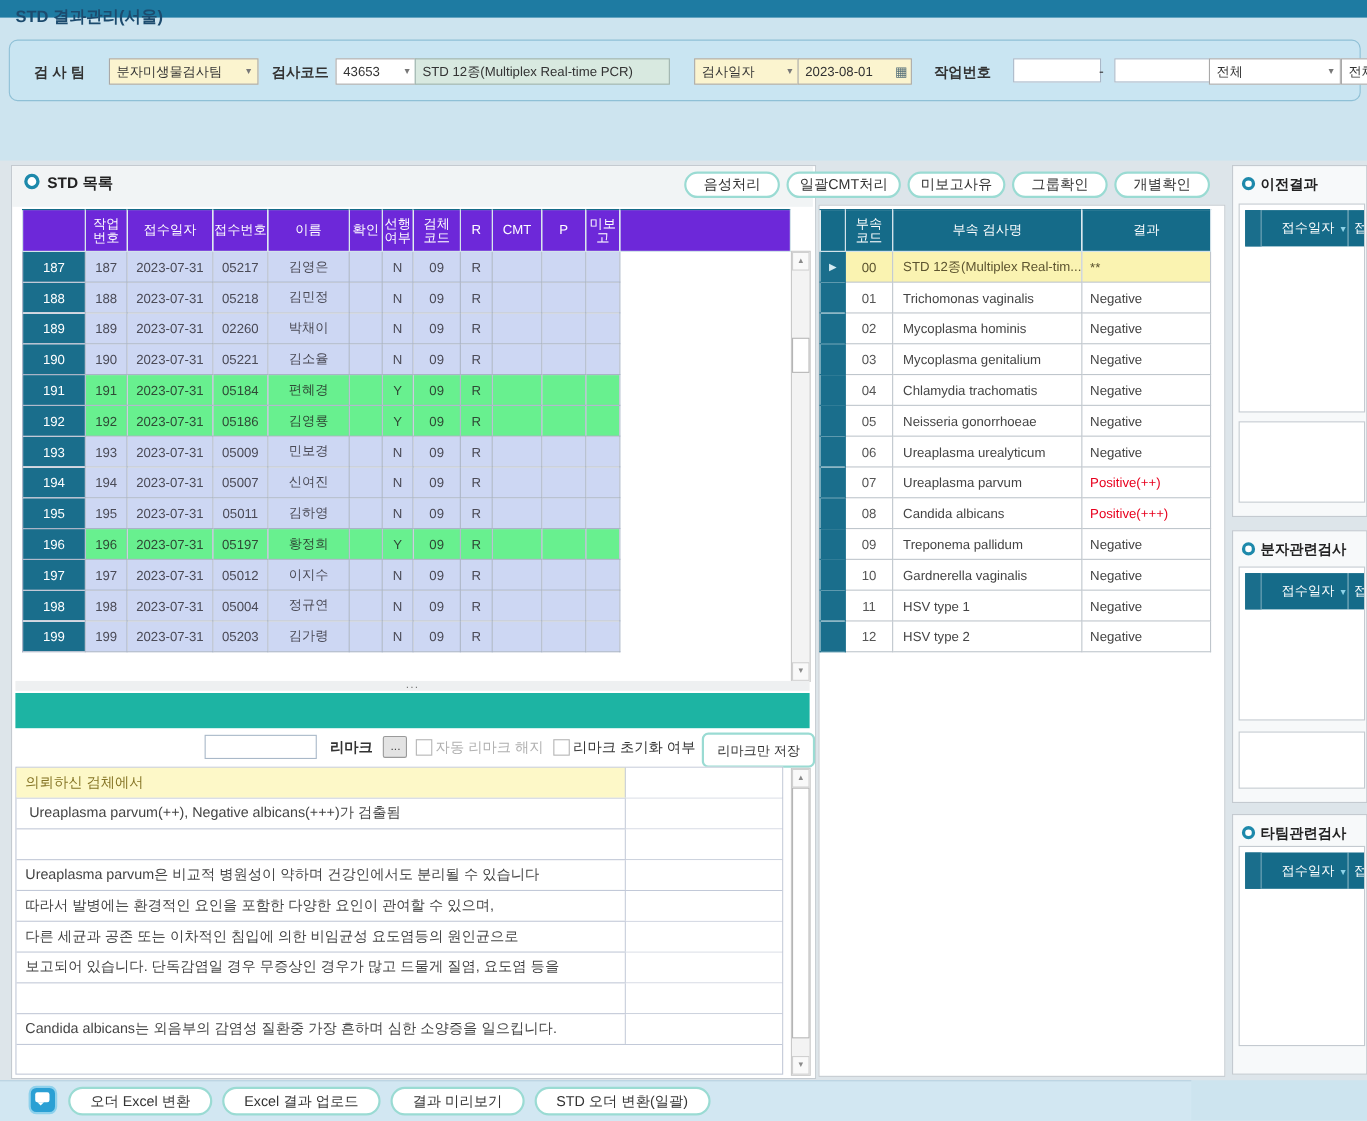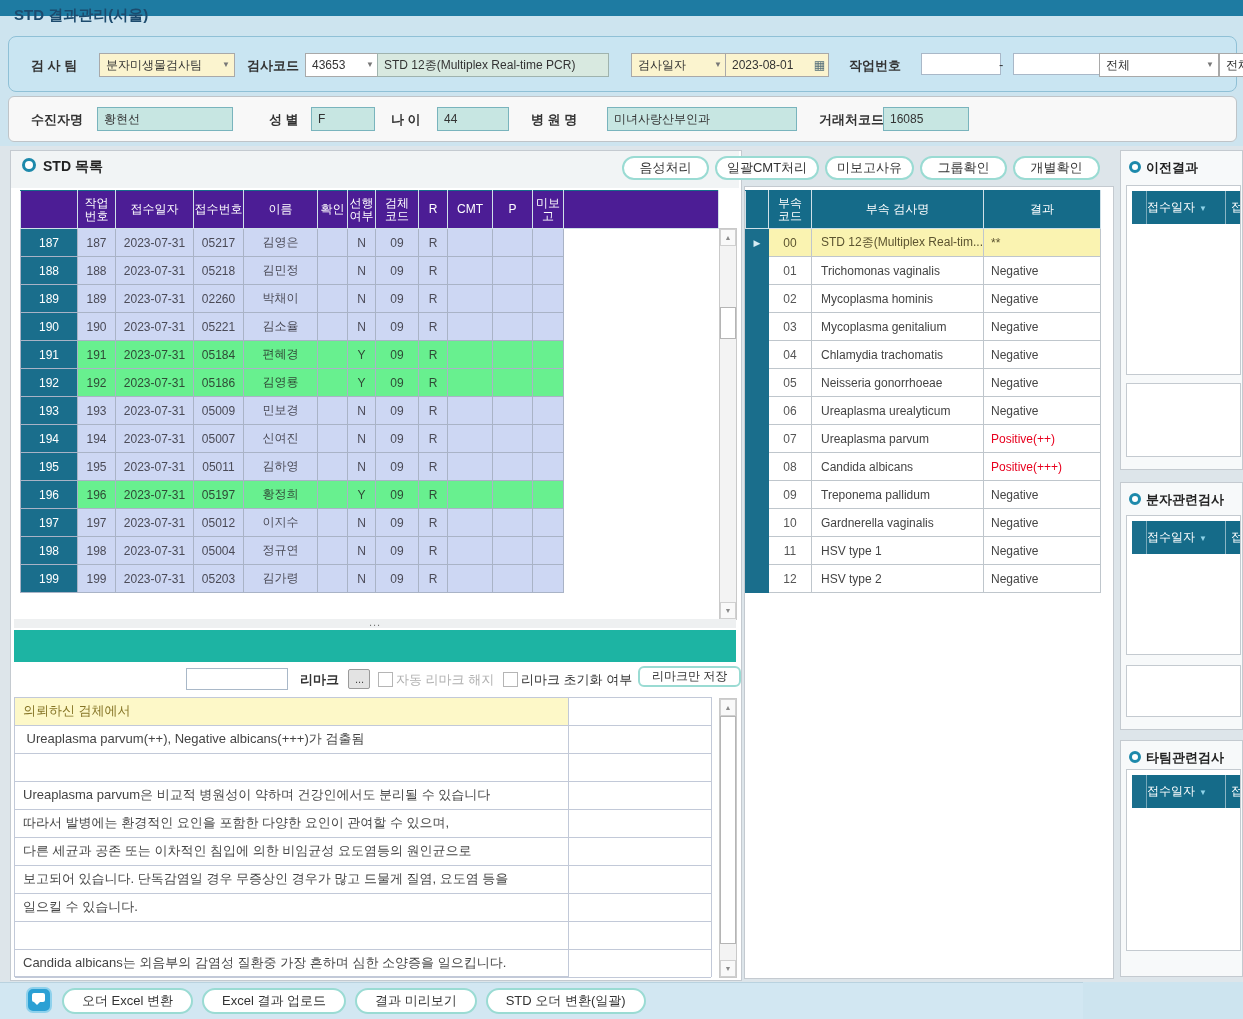--- a/index.html
+++ b/index.html
@@ -35,21 +35,21 @@
   .pill{height:24px;background:#fff;border:2px solid #9adbd3;border-radius:13px;font-size:13px;color:#333;font-family:inherit;cursor:pointer;padding:0 10px;white-space:nowrap}
   .actions{position:absolute;left:622px;top:156px;width:478px;display:flex;gap:6px}
   .actions .pill{flex:1}
   .footer-btns{position:absolute;left:62px;top:5px;display:flex;gap:9px}
   .footer-btns .pill{height:26px;padding:0 18px}
 
   
   table{border-collapse:collapse;table-layout:fixed}
   .std-table{position:absolute;left:20px;top:190px;width:698px;font-size:12px}
   .std-table th,.std-table td{border:1px solid #a9b3c6;padding:0;text-align:center;overflow:hidden;white-space:nowrap}
-  .std-table thead th{background:#4c1d95;color:#fff;height:37px;font-weight:normal;white-space:pre-line;line-height:13px;border:1px solid #cfe0e8;border-top-color:#156b89}
+  .std-table thead th{background:#6d28d9;color:#fff;height:37px;font-weight:normal;white-space:pre-line;line-height:13px;border:1px solid #cfe0e8;border-top-color:#156b89}
   .std-table tbody td{height:27px;background:#cdd7f3;color:#4a4a56}
   .std-table tbody th.rowhead{background:#1a6e8c;color:#fff;font-weight:normal;height:27px}
   .std-table tbody tr.green td{background:#68f08f;color:#2f4a36}
   .std-table tbody td.filler,.std-table tbody tr.green td.filler{background:#fff;border-top:none;border-bottom:none;border-right:none}
 
   
   .sub-table{position:absolute;left:745px;top:190px;width:355px;font-size:12px}
   .sub-table th,.sub-table td{border:1px solid #bfc6cc;padding:0;overflow:hidden;white-space:nowrap}
   .sub-table thead th{background:#156b89;color:#fff;height:37px;font-weight:normal;white-space:pre-line;line-height:13px;text-align:center;border:1px solid #cfe0e8;border-top-color:#156b89}
   .sub-table tbody td{height:27px;background:#fff;color:#444}
@@ -68,37 +68,37 @@
   .sbtn.up{top:0}.sbtn.down{bottom:0}
   .sthumb{position:absolute;left:0;width:14px;background:#fff;border:1px solid #b5b5b5}
 
   .splitter{position:absolute;left:14px;top:619px;width:722px;height:9px;background:#eef0f1;color:#777;text-align:center;line-height:6px;font-size:11px;letter-spacing:1px}
   .tealbar{position:absolute;left:14px;top:630px;width:722px;height:32px;background:#1db4a3}
 
   
   .chk{position:absolute;width:13px;height:13px;background:#fff;border:1px solid #b5b5b5}
   .chklabel{position:absolute;font-size:13px;white-space:nowrap}
   .morebtn{position:absolute;width:22px;height:20px;background:#e3e3e3;border:1px solid #9a9a9a;border-radius:2px;font-size:11px;line-height:16px;text-align:center;color:#444;font-family:inherit}
-  .savebtn{position:absolute;height:21px;background:#fff;border:2px solid #9adbd3;border-radius:6px;font-size:12px;color:#333;font-family:inherit;padding:0 12px;white-space:nowrap}
+  .savebtn{position:absolute;height:32px;background:#fff;border:2px solid #9adbd3;border-radius:6px;font-size:12px;color:#333;font-family:inherit;padding:0 12px;white-space:nowrap}
 
   
   .report{position:absolute;left:14px;top:697px;width:698px;height:280px;border:1px solid #c2c9d8;background:#fff;box-sizing:border-box}
   .rline{height:27px;border-bottom:1px solid #c2c9d8;display:flex}
   .rline .rtext{width:545px;border-right:1px solid #c2c9d8;line-height:26px;padding-left:8px;font-size:13px;color:#444;white-space:pre;overflow:hidden}
   .rline .rrest{flex:1;background:#fff}
   .rline.hl .rtext{background:#fdf8c8;color:#857425}
 
   
   .side-wrap{position:absolute;left:1120px;width:123px;background:#f7f9fa;border:1px solid #c4cad0;box-sizing:border-box}
   .side-title{position:absolute;left:8px;top:8px;font-size:13px;font-weight:bold;color:#222;white-space:nowrap}
   .side-title .bullet{width:6px;height:6px;border-width:3px;margin-right:5px}
   .side-panel{position:absolute;left:5px;width:115px;background:#fff;border:1px solid #c4cad0;box-sizing:border-box;overflow:hidden}
   .side-head{margin:5px 0 0 5px;height:33px;background:#156b89;display:flex;align-items:stretch}
   .side-ind{width:14px;background:#1a6e8c;border-right:1px solid rgba(255,255,255,.4)}
-  .side-date{width:78px;color:#fff;font-size:12px;text-align:left;line-height:33px;border-right:1px solid rgba(255,255,255,.5);white-space:nowrap}
+  .side-date{width:78px;color:#fff;font-size:12px;text-align:right;line-height:33px;border-right:1px solid rgba(255,255,255,.5);white-space:nowrap}
   .side-date .sort{font-size:8px;color:#8fd3e8;margin-left:4px}
   .side-col2{flex:1;color:#fff;font-size:12px;line-height:33px;padding-left:5px;white-space:nowrap;overflow:hidden}
   .side-box{position:absolute;left:5px;width:115px;background:#fff;border:1px solid #c4cad0;box-sizing:border-box}
 
   
   .footer{position:absolute;left:0;top:982px;width:1083px;height:37px;background:#d2e7f2;border-top:1px solid #b9d2df}
   .memo-icon{position:absolute;left:26px;top:4px;width:26px;height:26px;background:#2ba0d4;border:2px solid #8ed1ec;border-radius:7px;box-sizing:border-box;cursor:pointer}
   .memo-icon::before{content:"";position:absolute;left:4px;top:4px;width:13px;height:9px;background:#fff;border-radius:2px}
   .memo-icon::after{content:"";position:absolute;left:6px;top:13px;border:3px solid transparent;border-top-color:#fff}
 </style>
@@ -137,32 +137,20 @@
     <input class="tinput" style="left: 1004px; top: 16px; width: 78px;" value="">
     <div class="dd" style="left:1090px;top:16px;width:112px">
       <span>전체</span>
       <span class="arr">▼</span>
     </div>
     <div class="dd" style="left:1210px;top:16px;width:60px">
       <span>전체</span>
     </div>
   </div>
 
-  <div class="patient-panel">
-    <span class="flabel" style="left:22px;top:14px">수진자명</span>
-    <div class="tealfield" style="left:88px;top:10px;width:128px">황현선</div>
-    <span class="flabel" style="left:260px;top:14px">성    별</span>
-    <div class="tealfield" style="left:302px;top:10px;width:56px">F</div>
-    <span class="flabel" style="left:382px;top:14px">나    이</span>
-    <div class="tealfield" style="left:428px;top:10px;width:64px">44</div>
-    <span class="flabel" style="left:522px;top:14px">병 원 명</span>
-    <div class="tealfield" style="left:598px;top:10px;width:182px">미녀사랑산부인과</div>
-    <span class="flabel" style="left:810px;top:14px">거래처코드</span>
-    <div class="tealfield" style="left:874px;top:10px;width:78px">16085</div>
-  </div>
 
   <div class="backdrop"></div>
   <div class="left-panel"></div>
   <div class="left-panel-top"></div>
   <div class="sub-panel"></div>
 
   <div class="sect-title" style="left:22px;top:158px">
     <span class="bullet"></span><span>STD 목록</span>
   </div>
 
@@ -473,24 +461,20 @@
       <div class="rline">
         <div class="rtext">다른 세균과 공존 또는 이차적인 침입에 의한 비임균성 요도염등의 원인균으로</div>
         <div class="rrest"></div>
       </div>
 
       <div class="rline">
         <div class="rtext">보고되어 있습니다. 단독감염일 경우 무증상인 경우가 많고 드물게 질염, 요도염 등을</div>
         <div class="rrest"></div>
       </div>
 
-      <div class="rline">
-        <div class="rtext">일으킬 수 있습니다.</div>
-        <div class="rrest"></div>
-      </div>
 
       <div class="rline">
         <div class="rtext"></div>
         <div class="rrest"></div>
       </div>
 
       <div class="rline">
         <div class="rtext">Candida albicans는 외음부의 감염성 질환중 가장 흔하며 심한 소양증을 일으킵니다.</div>
         <div class="rrest"></div>
       </div>

